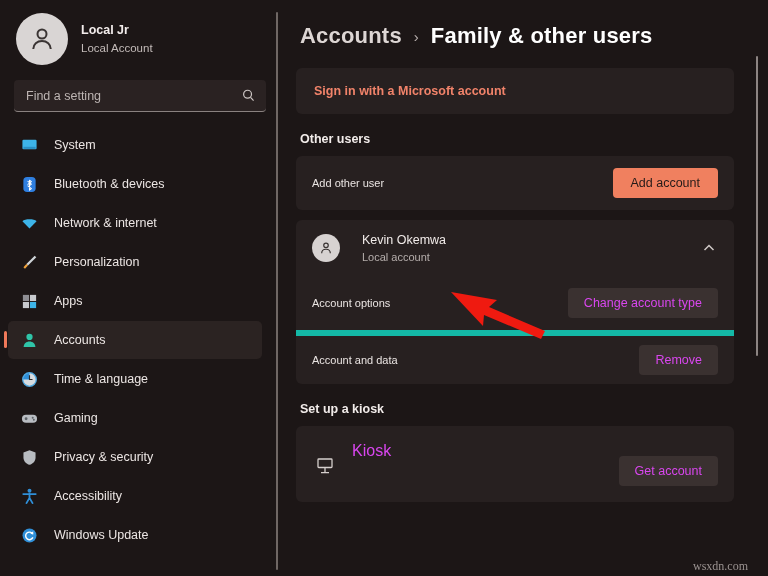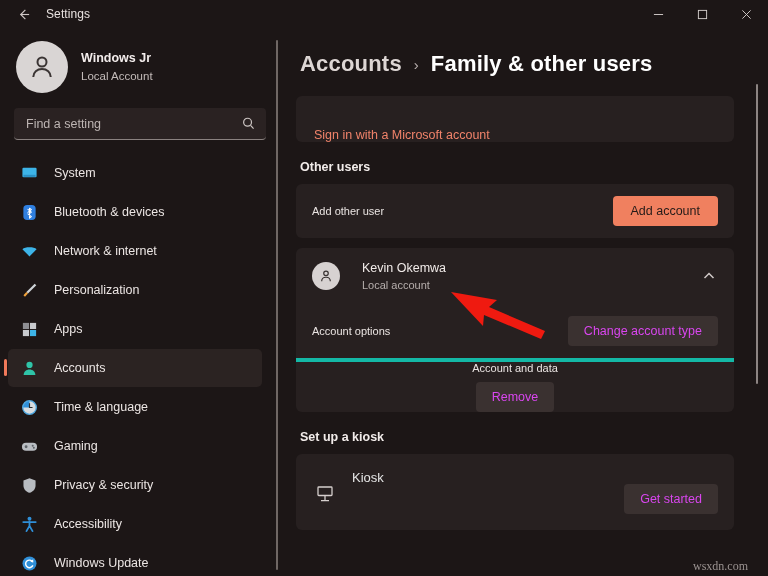--- a/index.html
+++ b/index.html
@@ -99,33 +99,33 @@
   .main-inner { padding: 14px 34px 0 14px; }
   .breadcrumb { display: flex; align-items: center; height: 44px; padding-left: 4px; }
   .bc-parent { font-size: 22px; color: #ddd6d4; font-weight: 700; letter-spacing: .2px; }
   .bc-sep { font-size: 15px; color: #b7afad; margin: 0 12px; }
   .bc-current { font-size: 22px; color: #ffffff; font-weight: 700; letter-spacing: .2px; }
 
   .card {
     background: #272020; border-radius: 6px; margin-top: 10px;
     overflow: hidden;
   }
-  .card.banner { height: 46px; display: flex; align-items: flex-end; padding: 0 18px; }
+  .card.banner { height: 46px; display: flex; align-items: center; padding: 0 18px; font-weight: bold; }
   .ms-link { font-size: 12.5px; color: #f1836a; }
 
   .section-head {
     font-size: 12.5px; color: #f2ecea; font-weight: 700;
     margin: 18px 0 2px 4px;
   }
 
   .row {
     display: flex; align-items: center; padding: 0 16px;
     min-height: 54px;
   }
-  .row + .row { border-top: 4px solid #14b8a6; flex-direction: column; }
+  .row + .row { border-top: 6px solid #14b8a6; }
   .row-label { font-size: 11px; color: #eae4e2; }
   .row-spacer { flex: 1; }
 
   .btn {
     border: 0; border-radius: 4px; cursor: default;
     font-family: "Liberation Sans", sans-serif; font-size: 12.5px;
     padding: 8px 16px; min-height: 30px;
     background: #3a3130; color: #d946ef;
   }
   .btn.accent { background: #f0805f; color: #231a18; font-weight: 400; padding: 8px 18px; }
@@ -138,21 +138,21 @@
   .avatar-sm svg { width: 16px; height: 16px; }
   .acct-text { margin-left: 22px; line-height: 1.35; }
   .acct-name { font-size: 12.5px; color: #f1ebe9; }
   .acct-sub { font-size: 11px; color: #b6aeac; margin-top: 1px; }
   .chev { width: 18px; height: 18px; color: #cfc8c6; }
 
   .kiosk-row { display: flex; align-items: flex-start; padding: 16px 16px; }
   .kiosk-ico { width: 26px; flex: 0 0 26px; display: flex; justify-content: center; padding-top: 14px; color: #d6cfcd; }
   .kiosk-ico svg { width: 20px; height: 20px; }
   .kiosk-text { margin-left: 14px; max-width: 300px; }
-  .kiosk-title { font-size: 13px; color: #e5e5e5; }
+  .kiosk-title { font-size: 16px; color: #d946ef; }
   .kiosk-desc { font-size: 11.5px; color: #c5bdbb; line-height: 1.5; margin-top: 2px; }
   .kiosk-btn-wrap { margin-left: auto; padding-top: 14px; }
 
   .main-sb {
     position: absolute; right: 10px; top: 56px; width: 2px; height: 300px;
     background: #8d8583; border-radius: 1px;
   }
 
   
   .annot { position: absolute; left: 0; top: 0; width: 768px; height: 576px; pointer-events: none; z-index: 30; }
@@ -160,60 +160,34 @@
     position: absolute; right: 20px; bottom: 2px;
     font-size: 12px; color: #9a9290; z-index: 20;
     font-family: "Liberation Serif", serif;
   }
 </style>
 </head>
 <body>
 
 <div id="app">
 
-  <div class="titlebar">
-    <div class="back-btn">
-      <svg viewBox="0 0 16 16" fill="none" stroke="currentColor" stroke-width="1.2">
-        <path d="M10 3 L5 8 L10 13"></path>
-          <path d="M5 8 H14"></path>
-      </svg>
-    </div>
-    <div class="app-title">Settings</div>
-    <div class="wincontrols">
-      <div class="wc">
-        <svg viewBox="0 0 12 12" stroke="currentColor" stroke-width="1">
-            <path d="M1 6 H11"></path>
-          </svg>
-      </div>
-      <div class="wc">
-        <svg viewBox="0 0 12 12" fill="none" stroke="currentColor" stroke-width="1">
-            <rect x="1.5" y="1.5" width="9" height="9"></rect>
-          </svg>
-      </div>
-      <div class="wc">
-        <svg viewBox="0 0 12 12" stroke="currentColor" stroke-width="1">
-            <path d="M1.5 1.5 L10.5 10.5 M10.5 1.5 L1.5 10.5"></path>
-          </svg>
-      </div>
-    </div>
-  </div>
 
   <div class="body">
 
     <div class="sidebar">
 
       <div class="profile">
         <div class="avatar-lg">
           <svg viewBox="0 0 24 24" fill="none" stroke="#3a3433" stroke-width="1.6">
             <circle cx="12" cy="8" r="3.6"></circle>
             <path d="M5 20c0-3.9 3.1-6.4 7-6.4s7 2.5 7 6.4"></path>
           </svg>
         </div>
         <div class="profile-text">
-          <div class="profile-name">Windows Jr</div>
+          <div class="profile-name">Local Jr</div>
           <div class="profile-sub">Local Account</div>
         </div>
       </div>
 
       <div class="search-wrap">
         <div class="search-box">
           <input class="search-input" value="" placeholder="Find a setting" style="">
           <svg class="search-icon" viewBox="0 0 16 16" fill="none" stroke="currentColor" stroke-width="1.3">
             <circle cx="7" cy="6.6" r="4.2"></circle>
               <path d="M10.2 10 L13.4 13.4"></path>
@@ -409,21 +383,21 @@
               <svg viewBox="0 0 20 20" fill="none" stroke="currentColor" stroke-width="1.3">
                 <rect x="3" y="3" width="14" height="8.5" rx="0.8"></rect>
                 <path d="M10 11.5 V16"></path>
                   <path d="M6 16.6 H14"></path>
               </svg>
             </span>
             <div class="kiosk-text">
               <div class="kiosk-title">Kiosk</div>
             </div>
             <div class="kiosk-btn-wrap">
-              <button class="btn">Get started</button>
+              <button class="btn">Get account</button>
             </div>
           </div>
         </div>
 
       </div>
 
       <div class="main-sb"></div>
     </div>
   </div>
 

